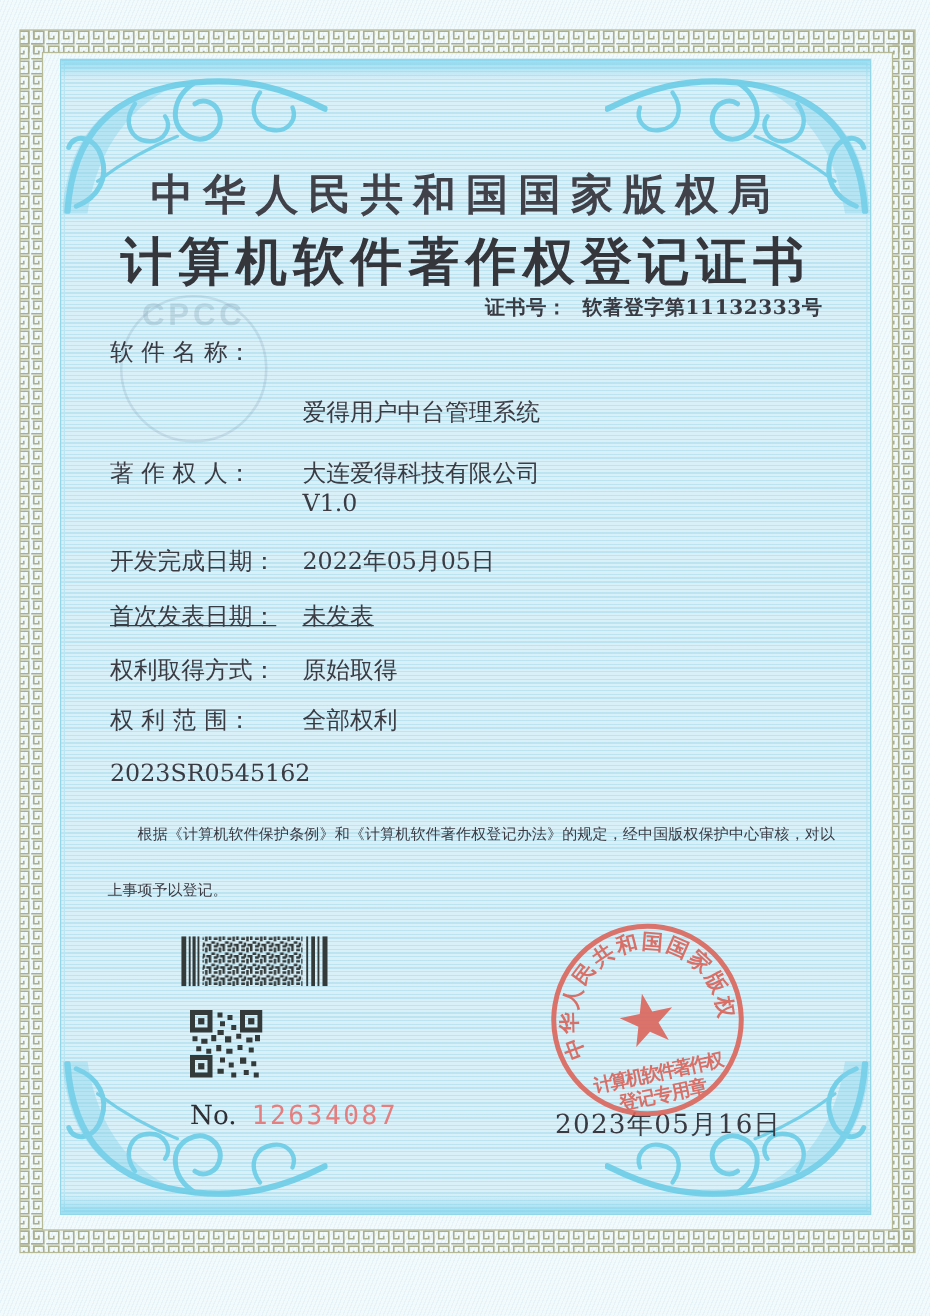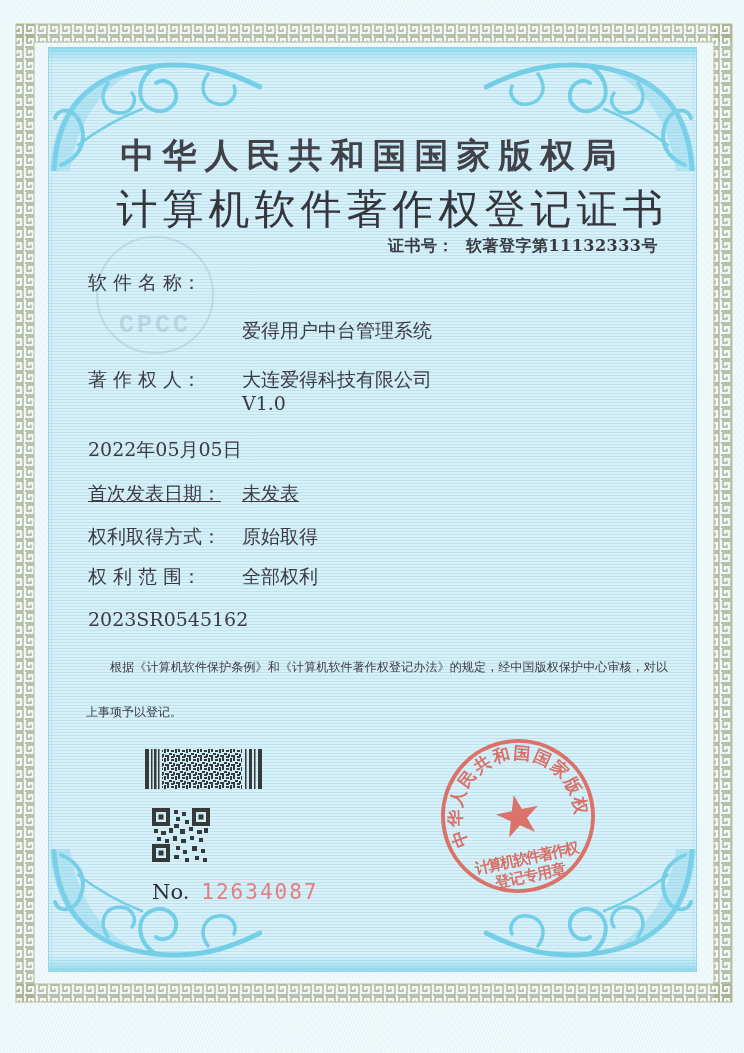--- a/index.html
+++ b/index.html
@@ -22,31 +22,31 @@
   .band.top{top:48px;background:linear-gradient(180deg, rgba(105,205,235,.55), rgba(105,205,235,0));}
   .band.bottom{top:955px;background:linear-gradient(0deg, rgba(105,205,235,.55), rgba(105,205,235,0));}
   .corner{position:absolute;width:212px;height:122px;pointer-events:none;}
   .corner.tl{left:50px;top:49px;}
   .corner.tr{right:48px;top:49px;transform:scaleX(-1);}
   .corner.bl{left:50px;bottom:82px;transform:scaleY(-1);}
   .corner.br{right:48px;bottom:82px;transform:scale(-1,-1);}
   .watermark{
     position:absolute;left:96px;top:236px;width:118px;height:118px;box-sizing:border-box;
     border:2px solid rgba(125,160,178,.24);border-radius:50%;
-    display:flex;align-items:flex-end;justify-content:center;padding-bottom:12px;
+    display:flex;justify-content:center;padding-bottom:12px;
     color:rgba(125,160,178,.30);font-size:25px;font-weight:700;letter-spacing:3px;
-    font-family:Liberation Mono, monospace;
+    font-family:Liberation Sans, sans-serif;
   }
   .title-authority{
     position:absolute;left:48px;width:649px;top:133px;text-align:center;
     font-size:34px;font-weight:600;letter-spacing:8px;color:#41414a;white-space:nowrap;
   }
   .title-cert{
     position:absolute;left:48px;width:649px;top:182px;text-align:center;
-    font-size:41px;font-weight:400;letter-spacing:5px;color:#35353c;white-space:nowrap;padding-left:20px;
+    font-size:41px;font-weight:700;letter-spacing:5px;color:#35353c;white-space:nowrap;
   }
   .certno{
     position:absolute;left:0;top:236px;width:658px;text-align:right;
     font-size:16px;font-weight:600;color:#3a3a42;letter-spacing:.5px;
   }
   .certno .lab{margin-right:12px;}
   .field{position:absolute;left:88px;font-size:19px;line-height:25px;display:flex;color:#3b3b43;gap:12px;}
   .flabel{display:inline-block;width:142px;flex:0 0 142px;font-weight:500;}
   .fvalue{font-weight:500;}
   .fvalue .vline{display:block;margin-top:48px;}
@@ -151,20 +151,21 @@
     <span class="fvalue">
       <span class="vline">爱得用户中台管理系统</span>
       <span class="vline">V1.0</span>
     </span>
   </div>
   <div class="field f2">
     <span class="flabel">著 作 权 人：</span>
     <span class="fvalue">大连爱得科技有限公司</span>
   </div>
   <div class="field f3">
+    <span class="flabel">开发完成日期：</span>
     <span class="fvalue">2022年05月05日</span>
   </div>
   <div class="field f4">
     <span class="flabel">首次发表日期：</span>
     <span class="fvalue">未发表</span>
   </div>
   <div class="field f5">
     <span class="flabel">权利取得方式：</span>
     <span class="fvalue">原始取得</span>
   </div>
@@ -244,20 +245,21 @@
         <rect x="33" y="50" width="4" height="4"></rect>
       <rect x="43" y="48" width="4" height="4"></rect>
         <rect x="51" y="50" width="4" height="4"></rect>
     </g>
   </svg>
 
   <div class="no-line">
     <span>No.</span><span class="no-number">12634087</span>
   </div>
 
+  <div class="issue-date">2023年05月16日</div>
 
   <svg class="seal" viewBox="0 0 164 164" aria-hidden="true">
     <circle cx="82" cy="82" r="75" fill="none" stroke="#dd6257" stroke-width="4"></circle>
     <defs>
       <path id="sealArc" d="M 28.4 101.5 A 57 57 0 1 1 135.6 101.5" fill="none"></path>
     </defs>
     <text font-size="17" font-weight="700" fill="#d95f55" letter-spacing="2" font-family="'DejaVu Serif','Liberation Serif',serif">
       <textPath href="#sealArc" startOffset="2">中华人民共和国国家版权局</textPath>
     </text>
     <text x="82" y="101" text-anchor="middle" font-size="56" fill="#dd6257">★</text>

